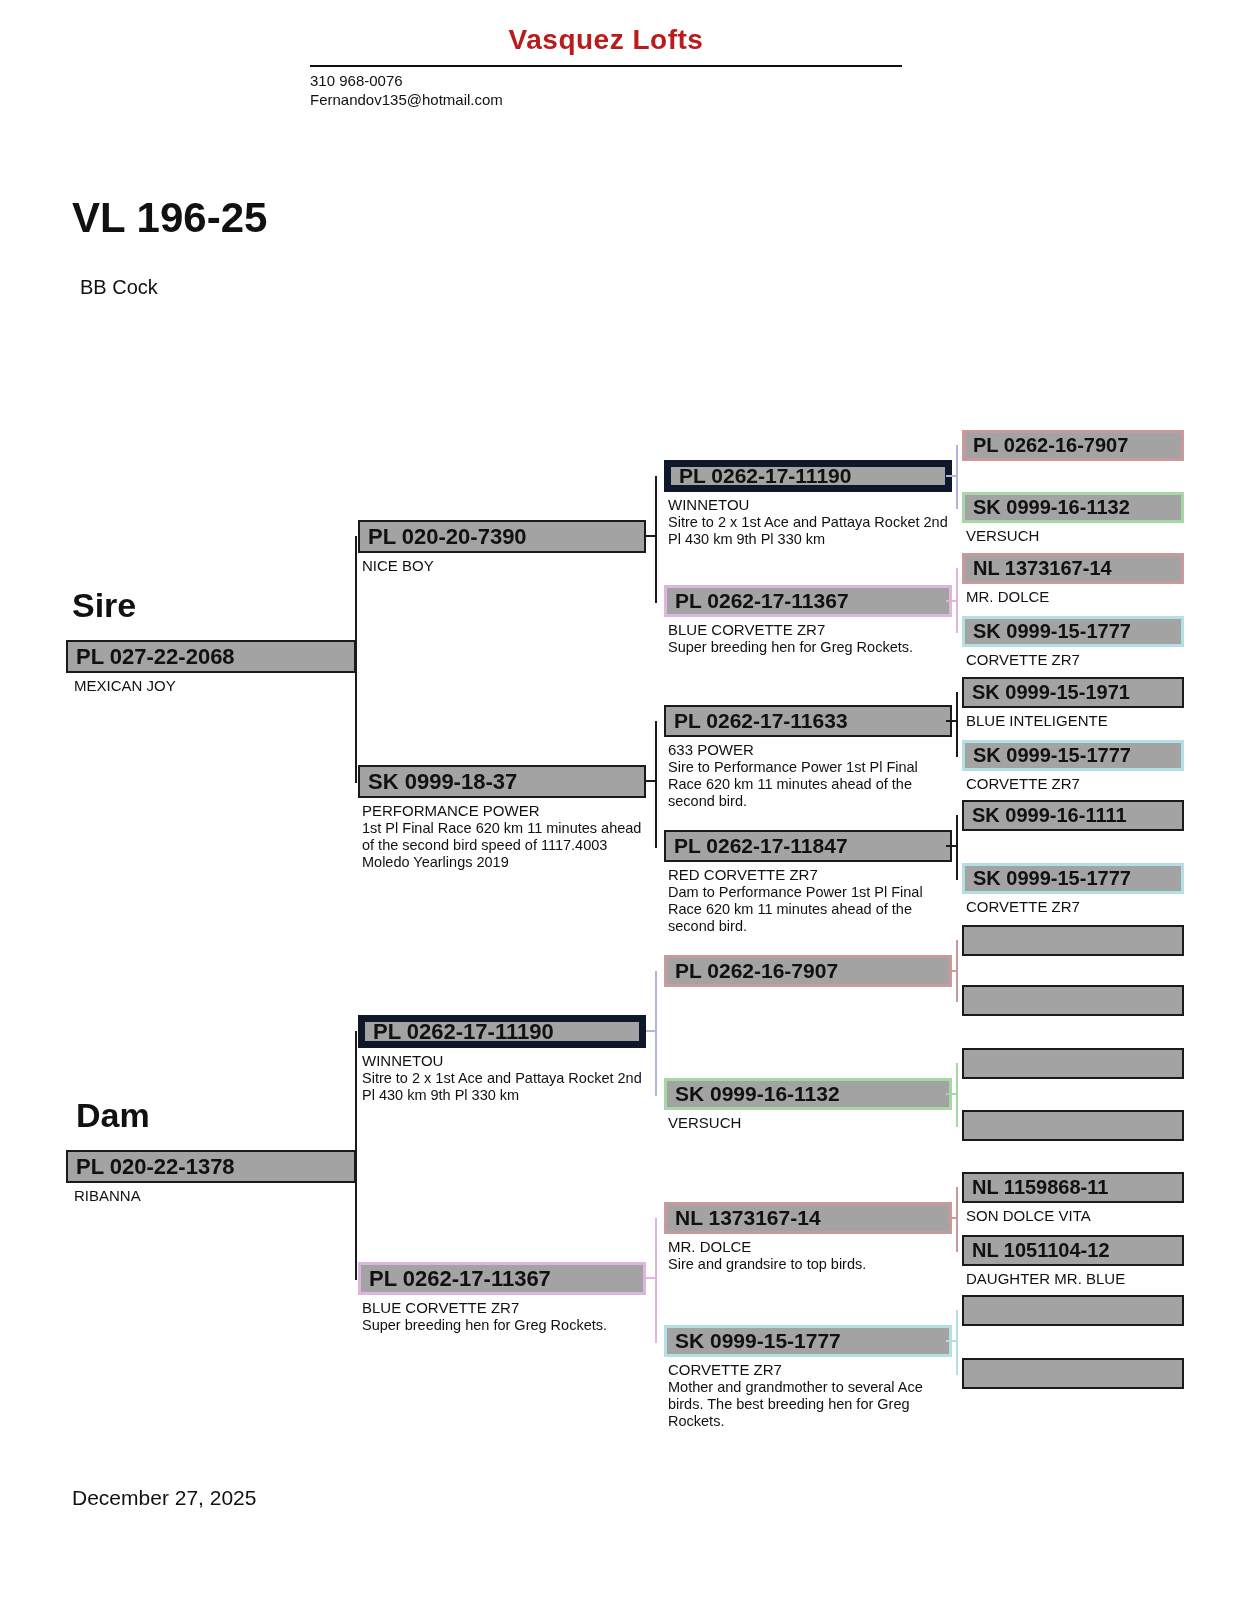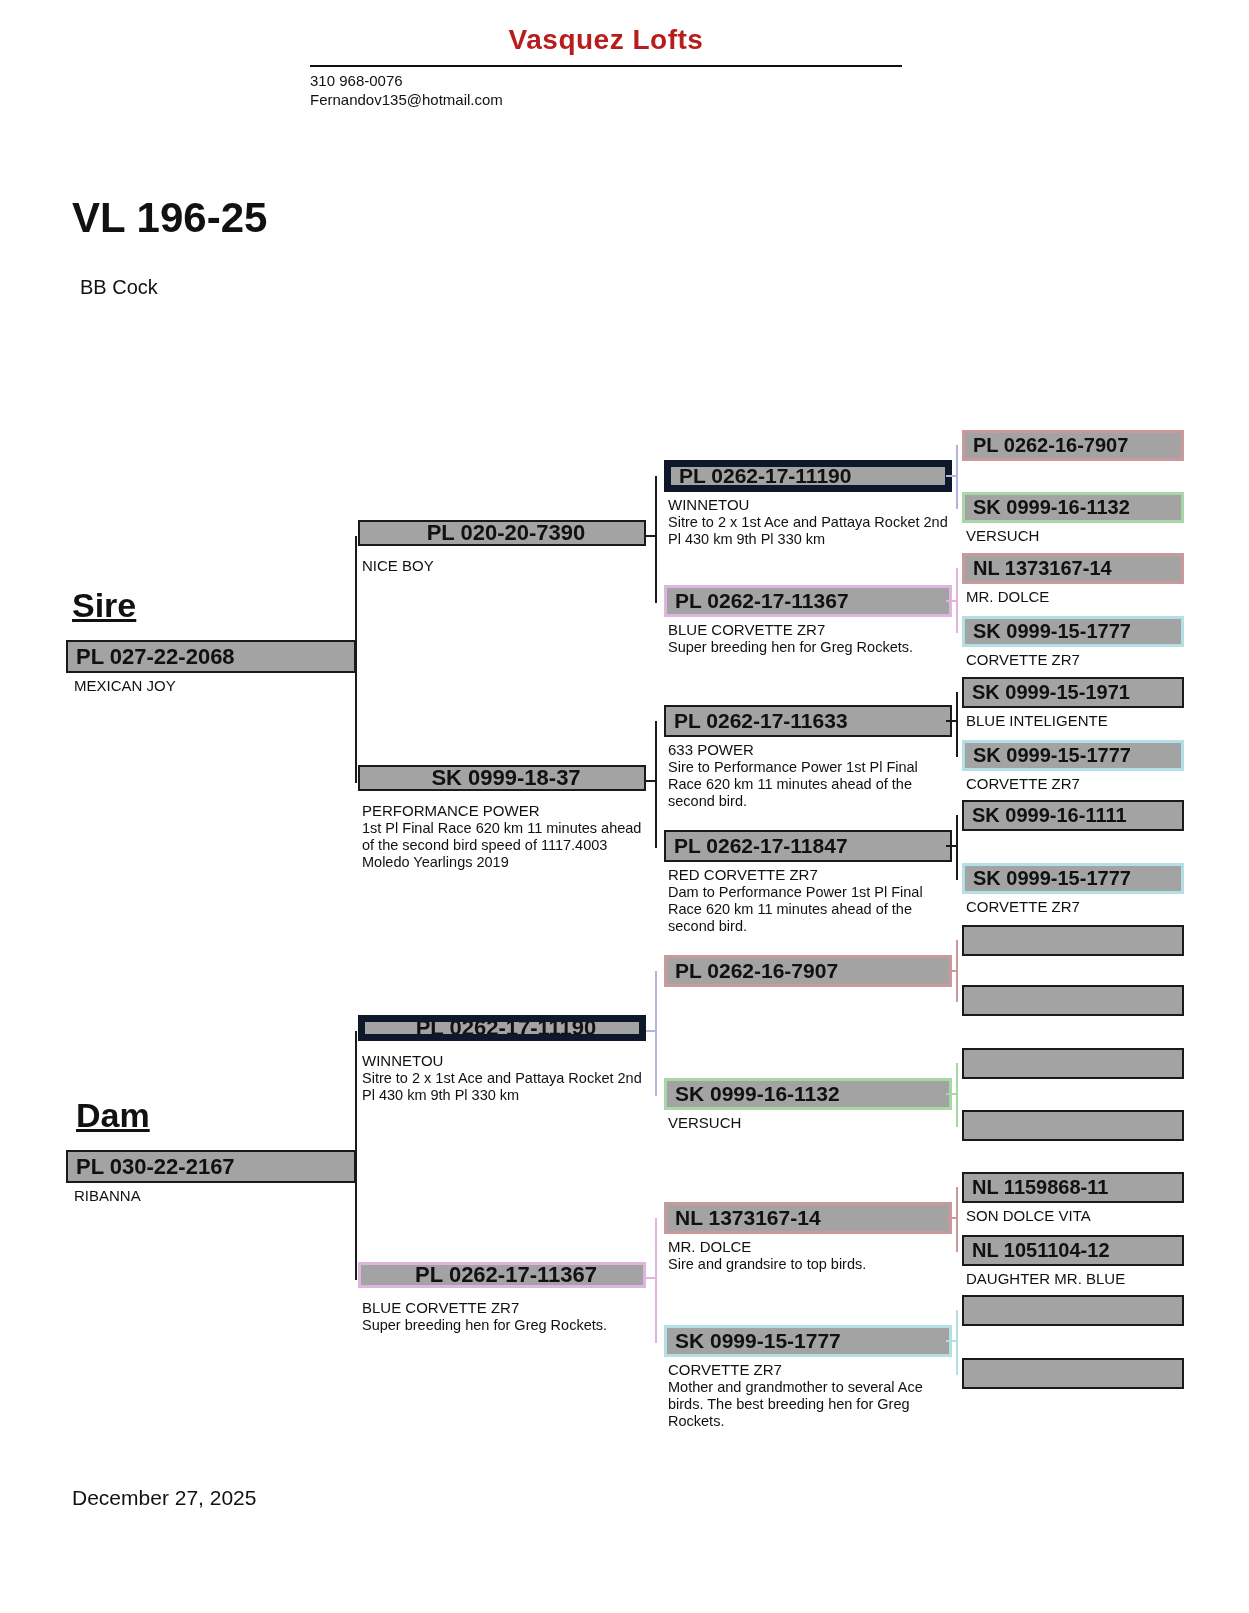--- a/index.html
+++ b/index.html
@@ -8,29 +8,29 @@
 
   
   .hdr{position:absolute;left:310px;top:24px;width:592px;text-align:center;}
   .loft{font-size:28px;font-weight:bold;color:#b91c1c;letter-spacing:.5px;}
   .hdr-rule{position:absolute;left:310px;top:65px;width:592px;height:2px;background:#111;}
   .contact{position:absolute;left:310px;top:71px;width:592px;text-align:left;font-size:15px;line-height:19px;}
 
   .bird-id{position:absolute;left:72px;top:194px;font-size:42px;font-weight:bold;}
   .bird-sex{position:absolute;left:80px;top:276px;font-size:20px;}
 
-  .parent-h{position:absolute;font-size:34px;font-weight:bold;text-decoration:underline;}
+  .parent-h{position:absolute;font-size:34px;font-weight:bold;}
   .sire-h{left:72px;top:586px;}
   .dam-h{left:76px;top:1096px;}
 
   
   .pbox{position:absolute;background:#a3a3a3;border:2px solid #1a1a1a;box-sizing:border-box;
         font-weight:bold;padding-left:8px;display:flex;align-items:center;white-space:nowrap;overflow:hidden;}
   .c1{left:66px;width:290px;height:33px;font-size:22px;}
-  .c2{left:358px;width:288px;height:26px;font-size:22px;justify-content:center;}
+  .c2{left:358px;width:288px;height:33px;font-size:22px;}
   .c3{left:664px;width:288px;height:32px;font-size:21px;}
   .c4{left:962px;width:222px;height:31px;font-size:20px;}
   .b-blue {border:7px solid #0f172a;}
   .b-pink {border:3px solid #ddb6dd;}
   .b-rose {border:3px solid #c9999b;}
   .b-green{border:3px solid #a7d7a7;}
   .b-cyan {border:3px solid #b4dfe4;}
 
   .pblock{position:absolute;}
   .pname{font-size:15px;line-height:18px;}
@@ -69,21 +69,21 @@
 
   <div class="parent-h sire-h">Sire</div>
   <div class="parent-h dam-h">Dam</div>
 
   <div class="pbox c1" style="top:640px">
       <span>PL 027-22-2068</span>
     </div>
   <div class="pblock pname" style="left:74px;top:677px;width:282px">MEXICAN JOY</div>
 
   <div class="pbox c1" style="top:1150px">
-      <span>PL 030-22-2167</span>
+      <span>PL 020-22-1378</span>
     </div>
   <div class="pblock pname" style="left:74px;top:1187px;width:282px">RIBANNA</div>
 
   <div class="pbox c2" style="top:520px">
       <span>PL 020-20-7390</span>
     </div>
   <div class="pblock w2" style="top:557px">
     <div class="pname">NICE BOY</div>
   </div>
 

